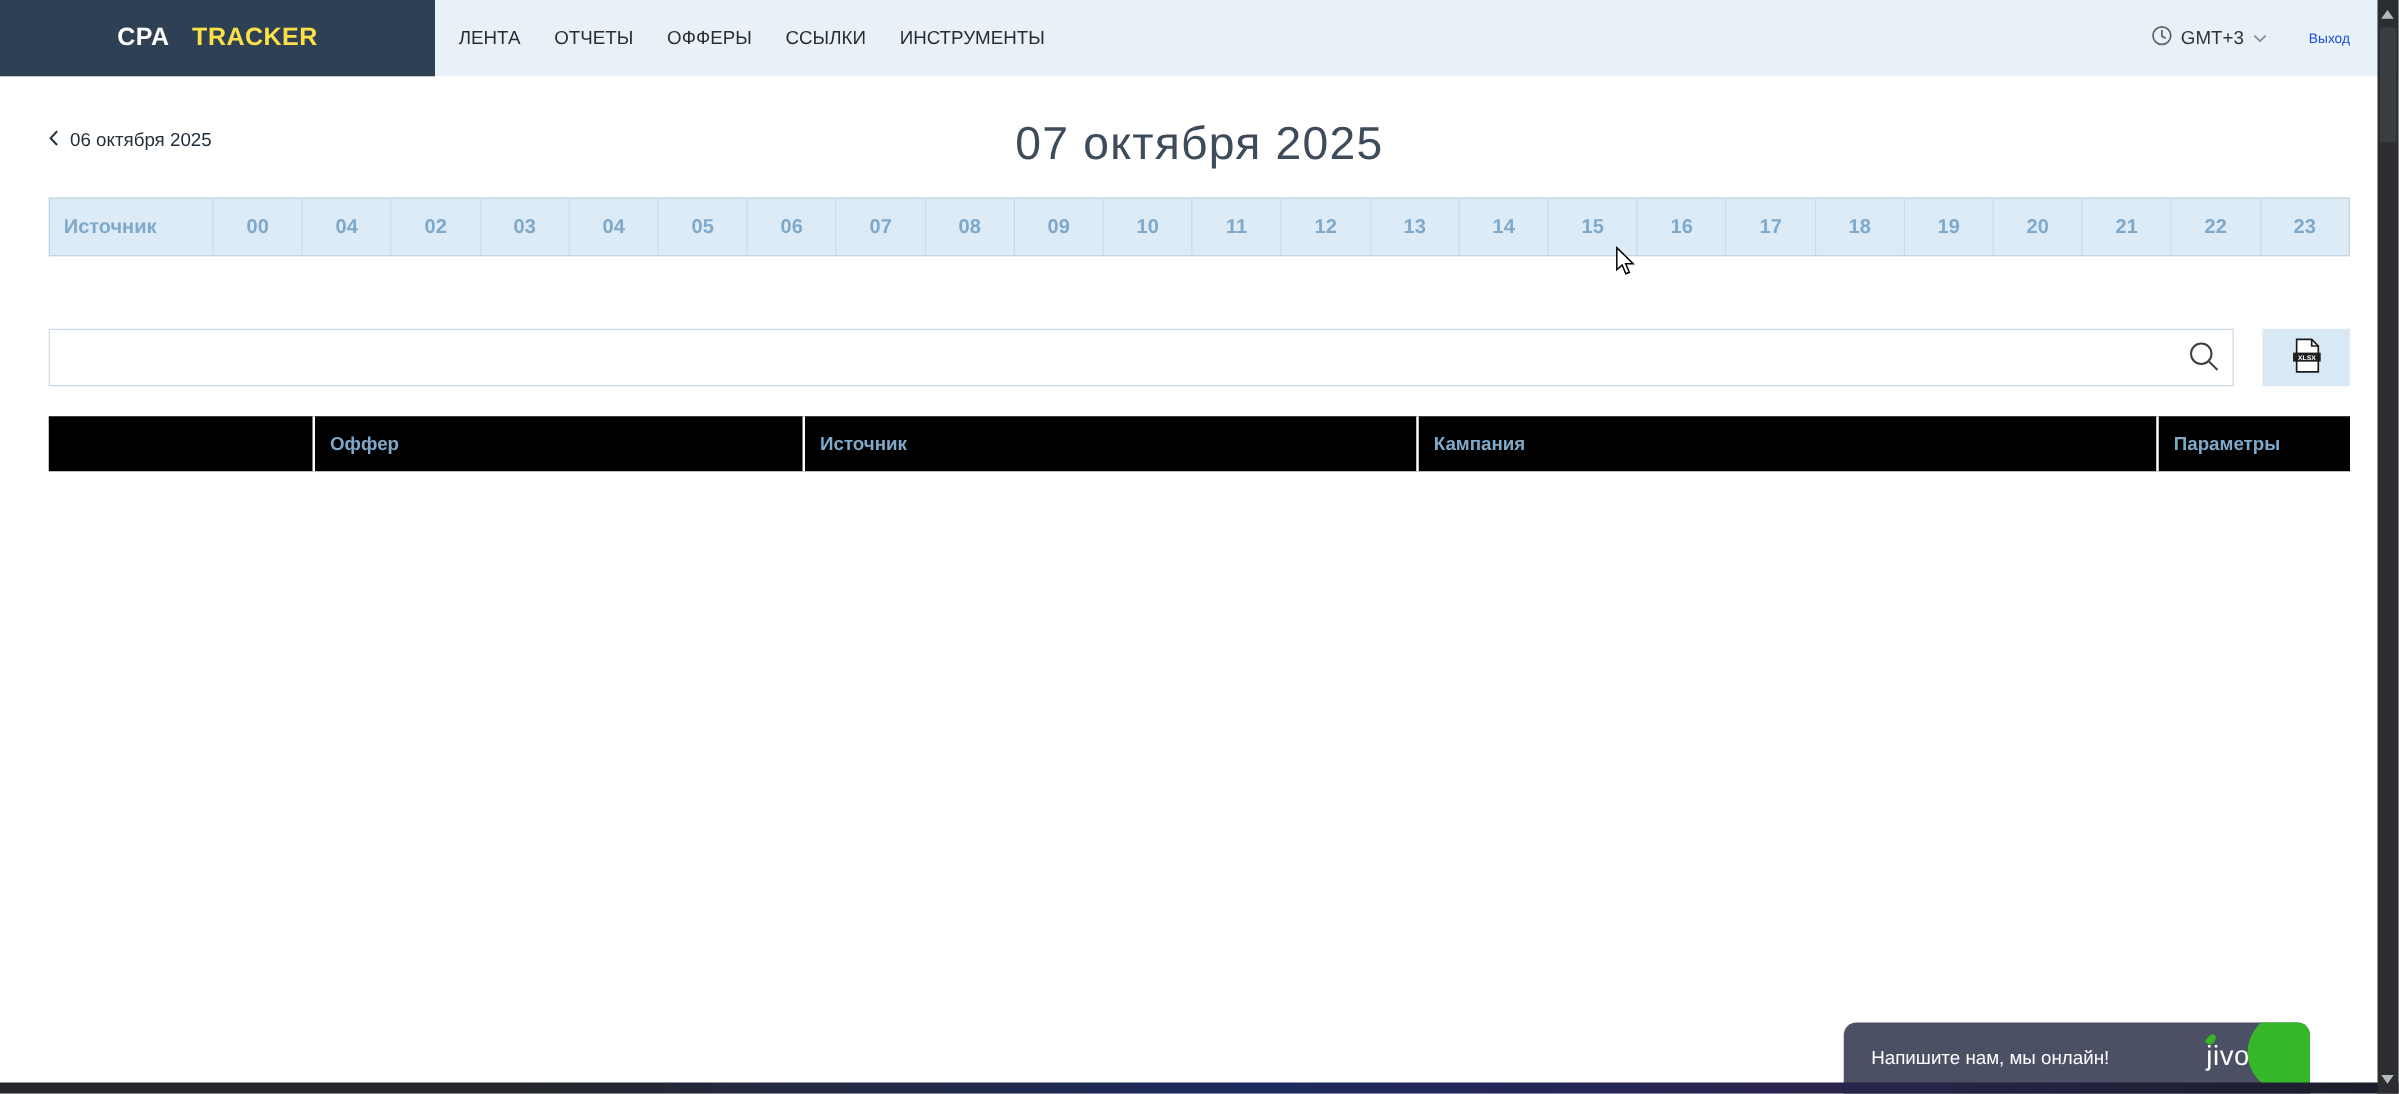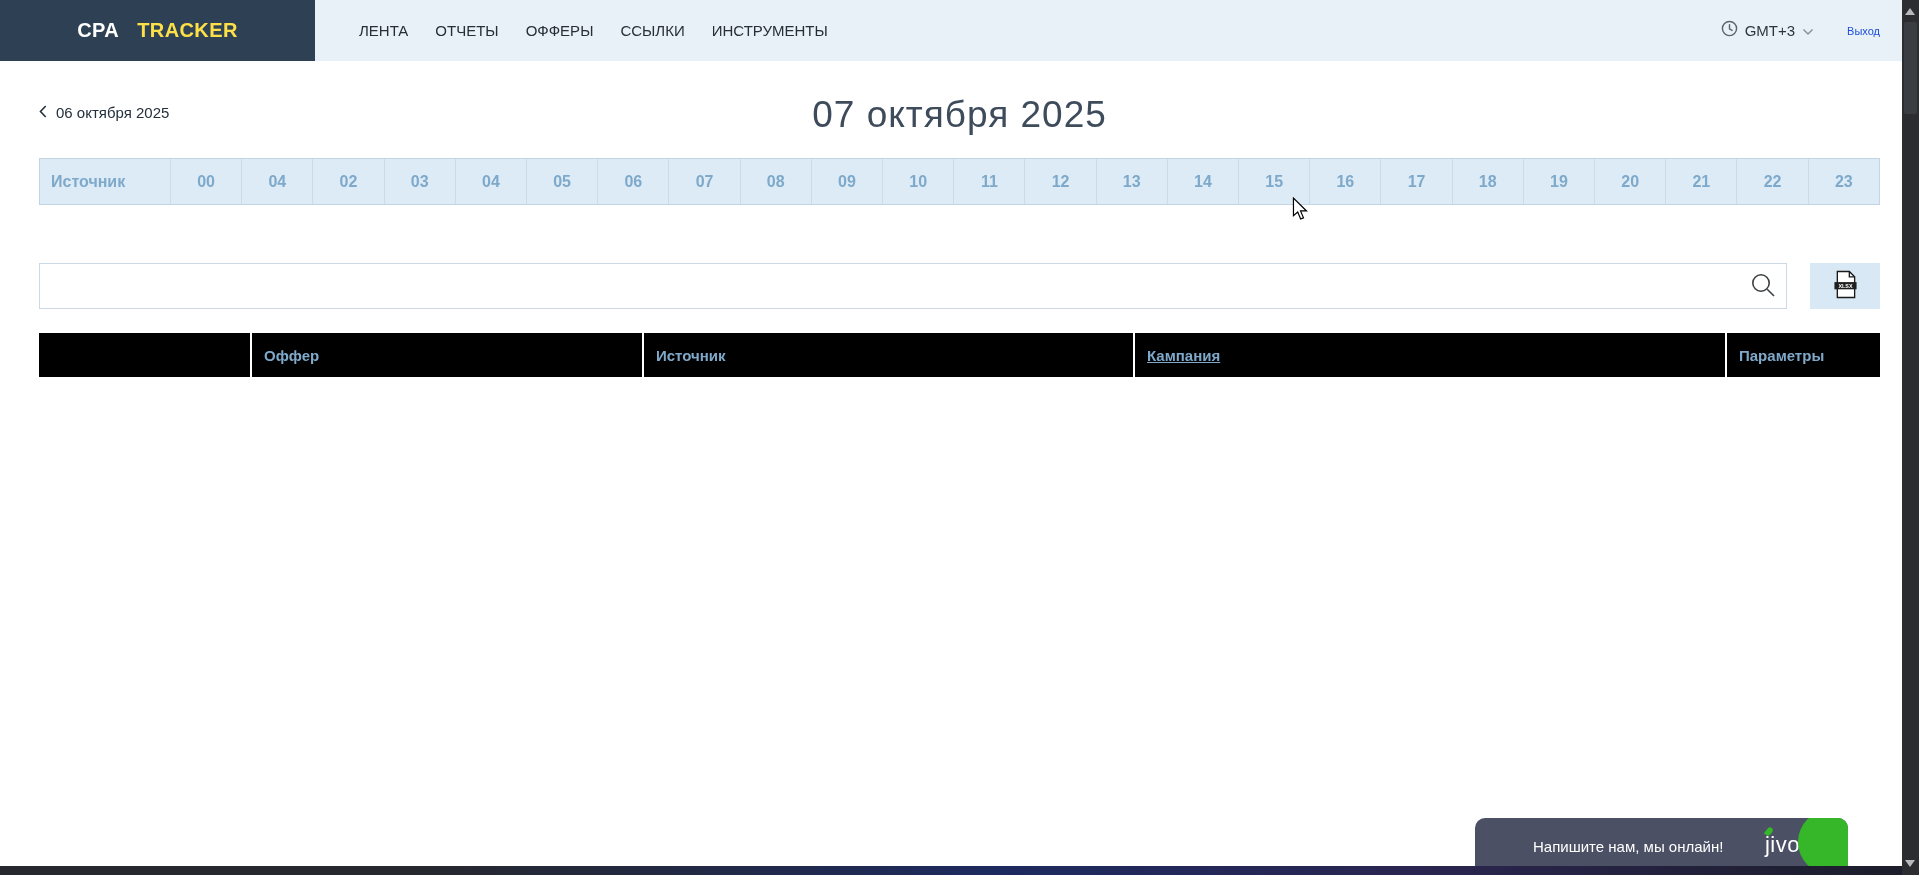--- a/index.html
+++ b/index.html
@@ -5,27 +5,27 @@
   * { margin:0; padding:0; box-sizing:border-box; }
   html,body { width:1919px; height:875px; }
   body {
     position:relative; overflow:hidden; background:#fff;
     font-family:"Liberation Sans", sans-serif; color:#24303c;
   }
 
   
   .navbar { display:flex; align-items:stretch; height:61px; background:#e9f1f8; }
   .logo {
-    width:315px; background:#2d4054; color:#fff; display:flex;
+    width:348px; background:#2d4054; color:#fff; display:flex;
     align-items:center; justify-content:center; font-size:20px; cursor:pointer;
     letter-spacing:.4px;
   }
   .logo .b { font-weight:bold; }
   .logo .r { font-weight:bold; margin-left:18px; color:#fde047; }
-  .nav-items { display:flex; align-items:center; gap:27px; margin-left:44px;justify-content:space-between; }
+  .nav-items { display:flex; align-items:center; gap:27px; margin-left:19px;justify-content:space-between; }
   .nav-item { font-size:15px; color:#272e35; text-decoration:none; cursor:pointer; white-space:nowrap; }
   .nav-right { margin-left:auto; display:flex; align-items:center; margin-right:39px; }
   .tz { display:flex; align-items:center; gap:7px; cursor:pointer; }
   .tz-label { font-size:15px; color:#2e353c;text-align:right; }
   .logout { font-size:11px; color:#1d4ed8; margin-left:33px; cursor:pointer; text-decoration:none; }
 
   
   .header-row { position:relative; margin:34px 39px 0; height:40px; }
   .prev-link {
     position:absolute; left:0; top:9px; display:flex; align-items:flex-start; gap:9px;
@@ -67,28 +67,28 @@
 
   
   .data-header { margin:24px 39px 0; height:44px; background:#000000; display:flex; }
   .dcol {
     display:flex; align-items:center; padding-left:12px; color:#7ea9ca;
     font-weight:bold; font-size:15px; border-left:2px solid #fff; white-space:nowrap;
   }
   .col-checkbox { width:211px; border-left:none; }
   .col-offer    { width:392px; }
   .col-source   { width:491px; }
-  .col-campaign { width:592px;text-decoration:underline; }
+  .col-campaign { width:592px; }
   .col-params   { flex:1; }
 
   
   .chat {
     position:absolute; right:71px; bottom:0; width:373px; height:57px;
     background:#4b5064; border-radius:10px 10px 0 0; overflow:hidden;
-    display:flex; align-items:center; color:#fff; cursor:pointer; z-index:5;padding-left:36px;
+    display:flex; align-items:center; color:#fff; cursor:pointer; z-index:5;
   }
   .chat-text { margin-left:22px; font-size:15px; }
   .jivo { position:absolute; right:48px; top:14px; font-size:22px; letter-spacing:.5px; }
   .jivo::before {
     content:""; position:absolute; left:1px; top:-5px; width:6px; height:9px;
     background:#35b729; border-radius:60% 60% 60% 0; transform:rotate(38deg);
   }
   .leaf {
     position:absolute; top:-8px; right:-14px; width:64px; height:64px;
     background:#35b729; border-radius:50%;

